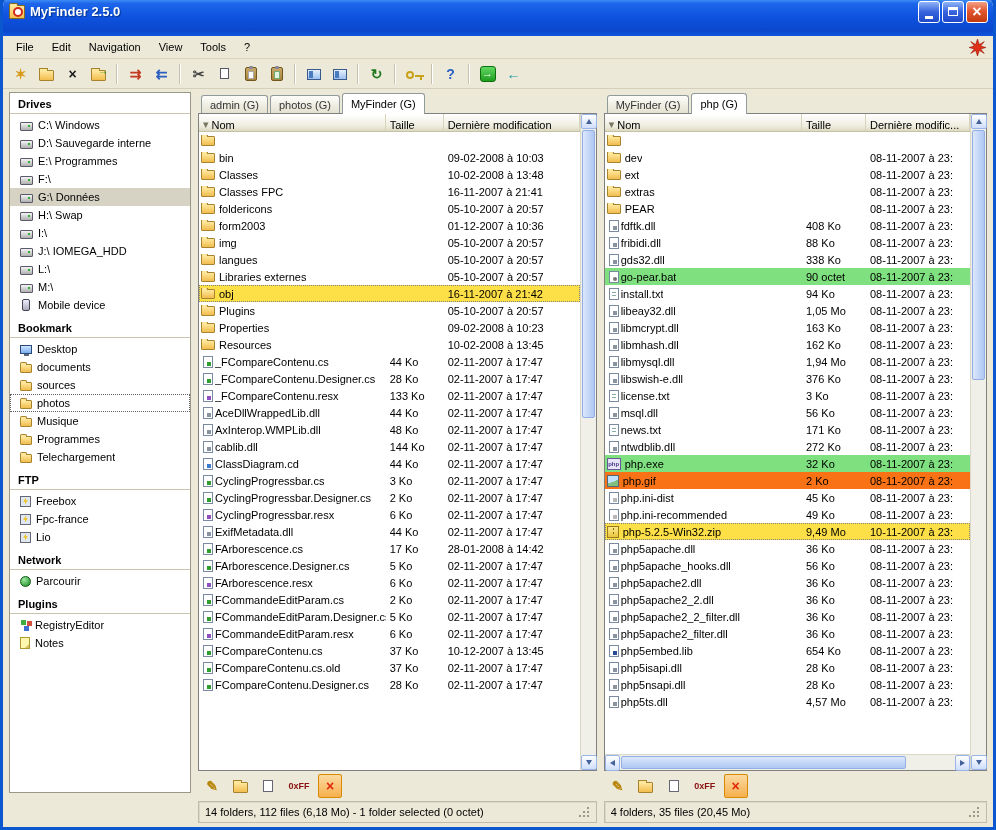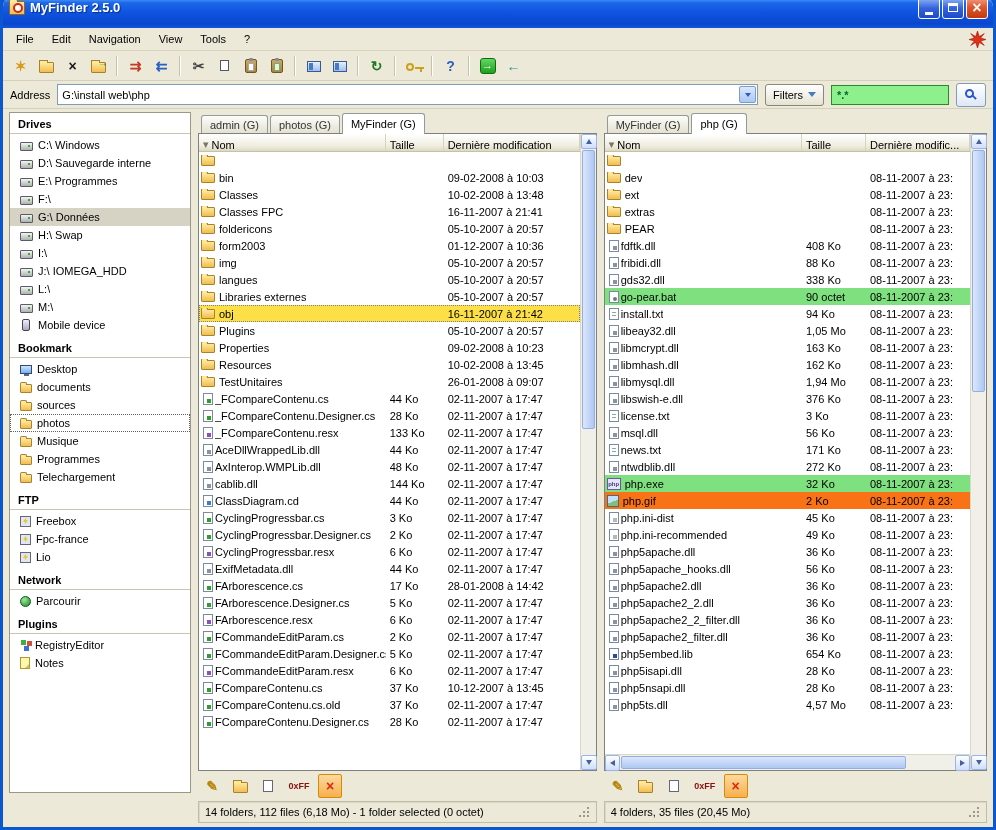--- a/index.html
+++ b/index.html
@@ -5,21 +5,21 @@
   *{margin:0;padding:0;box-sizing:border-box}
   html,body{width:996px;height:830px;overflow:hidden}
   body{font-family:"Liberation Sans",sans-serif;font-size:11px;color:#000;background:#0a57d0}
   button{font:inherit;background:none;border:none;padding:0;cursor:default;color:inherit}
 
   .window{width:996px;height:830px;display:flex;flex-direction:column;background:#ece9d8;
     border-left:3px solid #0a57d0;border-right:3px solid #0a57d0;border-bottom:3px solid #0a57d0;
     border-radius:7px 7px 0 0;overflow:hidden}
 
   
-  .titlebar{height:28px;flex:none;display:flex;align-items:center;padding:0 5px 13px 6px;
+  .titlebar{height:36px;flex:none;display:flex;align-items:center;padding:0 5px 13px 6px;
     background:linear-gradient(180deg,#3b8bf5 0%,#1d66ea 10%,#0f53e0 45%,#0a47cd 85%,#1157de 100%)}
   .appicon{width:16px;height:14px;flex:none;margin-right:5px;position:relative;display:inline-block;
     background:linear-gradient(#ffe79c,#f1bd4e);border:1px solid #8a6a1c;border-radius:1px}
   .appicon::before{content:"";position:absolute;top:-3px;left:-1px;width:7px;height:2px;background:#ffe79c;border:1px solid #8a6a1c;border-bottom:none;border-radius:2px 2px 0 0}
   .appicon::after{content:"";position:absolute;right:1px;bottom:1px;width:6px;height:6px;border:2px solid #d02818;border-radius:50%;background:#fff}
   .title{flex:1;color:#fff;font-weight:bold;font-size:13px;text-shadow:1px 1px 1px #00318c;white-space:nowrap;overflow:hidden}
   .winbtns{display:flex;align-items:center}
   .winbtn{width:22px;height:22px;margin-left:2px;border-radius:3px;border:1px solid #fff;
     display:flex;align-items:center;justify-content:center;position:relative}
   .winbtn.min,.winbtn.max{background:linear-gradient(#8fb4f8,#3763dd 50%,#1d4ac9)}
@@ -270,39 +270,20 @@
       </button>
       <div class="tsep"></div>
       <button class="tbtn">
         <span class="shp shp-go-green"></span>
       </button>
       <button class="tbtn">
         <span class="glyph" style="color: rgb(15, 154, 160);">←</span>
       </button>
     </div>
 
-  <div class="addressbar">
-    <span class="addr-label">Address</span>
-    <div class="combo">
-      <span class="comboval">G:\install web\php</span>
-      <span class="drop">
-          <span class="tdn2"></span>
-        </span>
-    </div>
-    <button class="filtersbtn">
-      <span>Filters</span>
-      <span class="filtericon"></span>
-    </button>
-    <div class="filterfield">
-      <span>*.*</span>
-    </div>
-    <button class="searchbtn">
-        <span class="magnifier"></span>
-      </button>
-  </div>
 
   <div class="main">
 
     <div class="sidebar-col">
       <div class="sidebar-box" id="sbSections">
           <div class="sb-section">
             <div class="sb-title">Drives</div>
             <div class="sb-item">
               <span class="si si-drive"></span>
               <span class="sb-label">C:\ Windows</span>
@@ -539,28 +520,20 @@
                 <span class="cell-size"></span>
                 <span class="cell-date">09-02-2008 à 10:23</span>
               </div>
               <div class="frow">
                 <span class="cell-name">
                   <span class="fi foldr fi-folder"></span>
                   <span class="nm">Resources</span>
                 </span>
                 <span class="cell-size"></span>
                 <span class="cell-date">10-02-2008 à 13:45</span>
-              </div>
-              <div class="frow">
-                <span class="cell-name">
-                  <span class="fi foldr fi-folder"></span>
-                  <span class="nm">TestUnitaires</span>
-                </span>
-                <span class="cell-size"></span>
-                <span class="cell-date">26-01-2008 à 09:07</span>
               </div>
               <div class="frow">
                 <span class="cell-name">
                   <span class="fi pg fi-cs"></span>
                   <span class="nm">_FCompareContenu.cs</span>
                 </span>
                 <span class="cell-size">44 Ko</span>
                 <span class="cell-date">02-11-2007 à 17:47</span>
               </div>
               <div class="frow">
@@ -953,20 +926,28 @@
                 <span class="cell-date">08-11-2007 à 23:</span>
               </div>
               <div class="frow">
                 <span class="cell-name">
                   <span class="fi pg fi-ini"></span>
                   <span class="nm">php.ini-recommended</span>
                 </span>
                 <span class="cell-size">49 Ko</span>
                 <span class="cell-date">08-11-2007 à 23:</span>
               </div>
+              <div class="frow st-selected">
+                <span class="cell-name">
+                  <span class="fi fi-zip"></span>
+                  <span class="nm">php-5.2.5-Win32.zip</span>
+                </span>
+                <span class="cell-size">9,49 Mo</span>
+                <span class="cell-date">10-11-2007 à 23:</span>
+              </div>
               <div class="frow">
                 <span class="cell-name">
                   <span class="fi pg fi-dll"></span>
                   <span class="nm">php5apache.dll</span>
                 </span>
                 <span class="cell-size">36 Ko</span>
                 <span class="cell-date">08-11-2007 à 23:</span>
               </div>
               <div class="frow">
                 <span class="cell-name">

